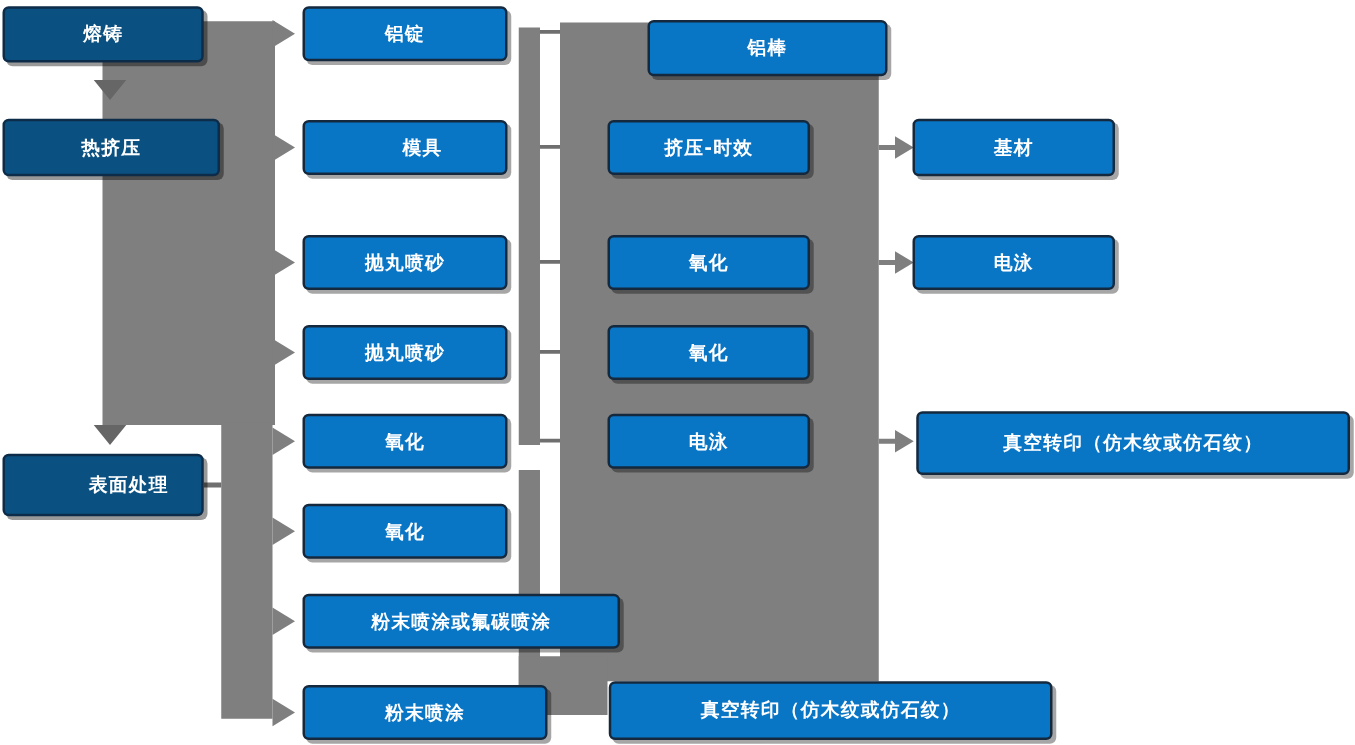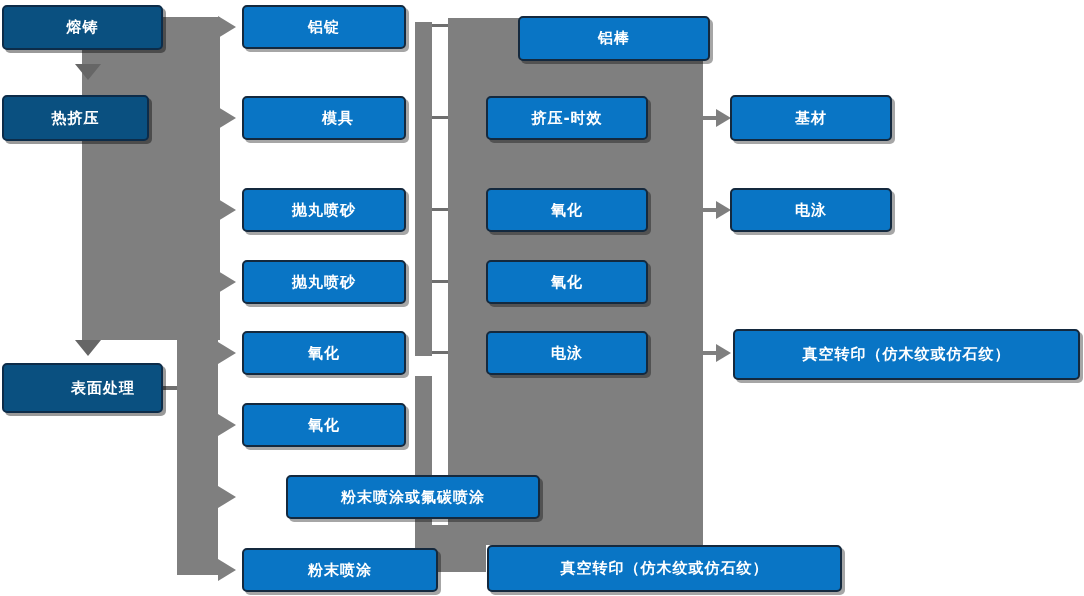--- a/index.html
+++ b/index.html
@@ -74,30 +74,30 @@
   <div class="arrow-right" style="left:218px;top:559px;"></div>
 
   <div class="stub" style="left:703px;top:116px;width:14px;height:4px;background:#7F7F7F;"></div>
   <div class="arrow-right-sm" style="left:716px;top:109px;"></div>
   <div class="stub" style="left:703px;top:208px;width:14px;height:4px;background:#7F7F7F;"></div>
   <div class="arrow-right-sm" style="left:716px;top:201px;"></div>
   <div class="stub" style="left:703px;top:351px;width:14px;height:4px;background:#7F7F7F;"></div>
   <div class="arrow-right-sm" style="left:716px;top:344px;"></div>
 
   <div class="node node-dark" style="left:2px;top:5px;width:161px;height:45px;">熔铸</div>
-  <div class="node node-dark" style="left:2px;top:95px;width:147px;height:46px;">热挤压</div>
+  <div class="node node-dark" style="left:2px;top:95px;width:174px;height:46px;">热挤压</div>
   <div class="node node-dark" style="left:2px;top:363px;width:161px;height:50px;padding-left:41px;">表面处理</div>
 
   <div class="node node-blue" style="left:242px;top:5px;width:164px;height:44px;">铝锭</div>
   <div class="node node-blue" style="left:242px;top:96px;width:164px;height:44px;padding-left:28px;">模具</div>
   <div class="node node-blue" style="left:242px;top:188px;width:164px;height:44px;">抛丸喷砂</div>
   <div class="node node-blue" style="left:242px;top:260px;width:164px;height:44px;">抛丸喷砂</div>
   <div class="node node-blue" style="left:242px;top:331px;width:164px;height:44px;">氧化</div>
   <div class="node node-blue" style="left:242px;top:403px;width:164px;height:44px;">氧化</div>
-  <div class="node node-blue" style="left:242px;top:475px;width:254px;height:44px;margin-left:44px;">粉末喷涂或氟碳喷涂</div>
+  <div class="node node-blue" style="left:242px;top:475px;width:254px;height:44px;">粉末喷涂或氟碳喷涂</div>
   <div class="node node-blue" style="left:242px;top:548px;width:196px;height:44px;">粉末喷涂</div>
 
   <div class="node node-blue" style="left:486px;top:16px;width:192px;height:45px;margin-left:32px;">铝棒</div>
   <div class="node node-blue" style="left:486px;top:96px;width:162px;height:44px;">挤压-时效</div>
   <div class="node node-blue" style="left:486px;top:188px;width:162px;height:44px;">氧化</div>
   <div class="node node-blue" style="left:486px;top:260px;width:162px;height:44px;">氧化</div>
   <div class="node node-blue" style="left:486px;top:331px;width:162px;height:44px;">电泳</div>
   <div class="node node-blue" style="left:487px;top:545px;width:355px;height:47px;">真空转印（仿木纹或仿石纹）</div>
 
   <div class="node node-blue" style="left:730px;top:95px;width:162px;height:46px;">基材</div>

